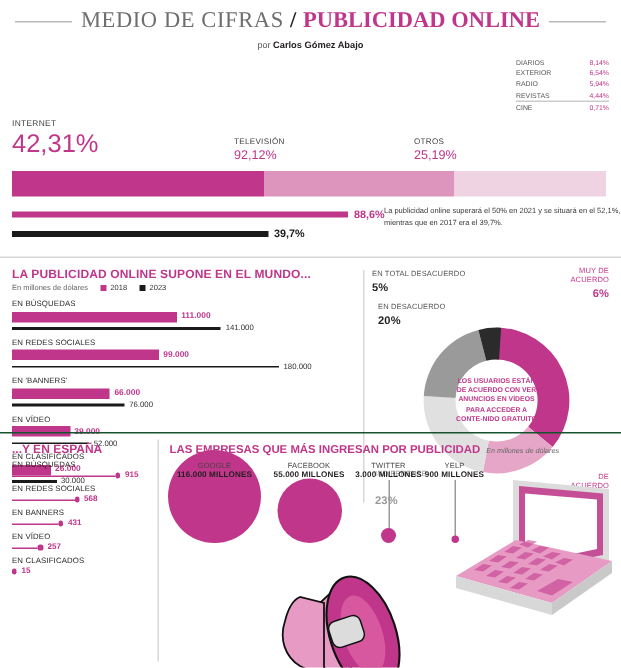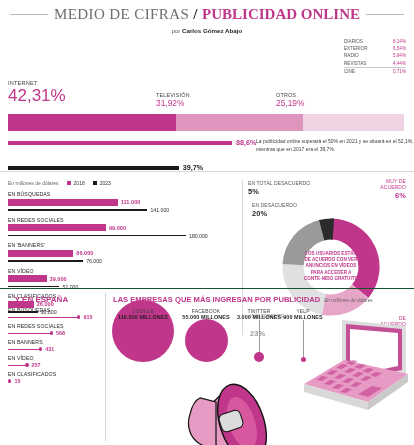--- a/index.html
+++ b/index.html
@@ -167,21 +167,21 @@
 <div class="sec1">
 
   <div class="media-row">
     <div class="media-labels">
       <div class="ml ml-internet">
         <div class="nm">INTERNET</div>
         <div class="pc">42,31%</div>
       </div>
       <div class="ml ml-tv">
         <div class="nm">TELEVISIÓN</div>
-        <div class="pc">31,92%</div>
+        <div class="pc">92,12%</div>
       </div>
       <div class="ml ml-otros">
         <div class="nm">OTROS</div>
         <div class="pc">25,19%</div>
       </div>
     </div>
     <div class="legend-table">
       <div class="lrow">
           <span>DIARIOS</span>
           <span class="lv">8,14%</span>
@@ -209,29 +209,30 @@
     <div id="stk0" style="width: 168.394px; background: rgb(192, 54, 138);"></div>
     <div id="stk1" style="width: 127.042px; background: rgb(221, 148, 189);"></div>
     <div id="stk2" style="width: 100.256px; background: rgb(240, 211, 227);"></div>
   </div>
 
   <div class="proj">
     <div class="bwrap">
       <div class="bar pink" id="pbar0" style="width: 224.03px;"></div>
       <div class="val pink">88,6%</div>
     </div>
-    <div class="bwrap" style="margin-top:16px">
+    <div class="bwrap" style="margin-top:4px">
       <div class="bar black" id="pbar1" style="width: 170.71px;"></div>
       <div class="val black">39,7%</div>
     </div>
     <div class="note">La publicidad online superará el 50% en 2021 y se situará en el 52,1%, mientras que en 2017 era el 39,7%.</div>
   </div>
 </div>
 
 <div class="sec2">
+  <h2>LA PUBLICIDAD ONLINE SUPONE EN EL MUNDO...</h2>
   <div class="sub-line">
     <span class="sub-unit">En millones de dólares</span>
     <span class="lg">
         <i class="p"></i>
         <span>2018</span>
       </span>
     <span class="lg">
         <i class="k"></i>
         <span>2023</span>
       </span>

